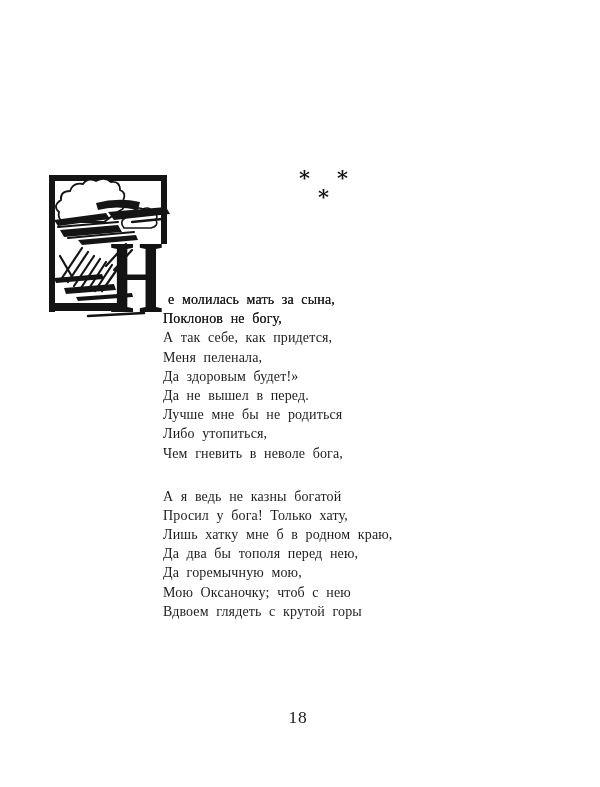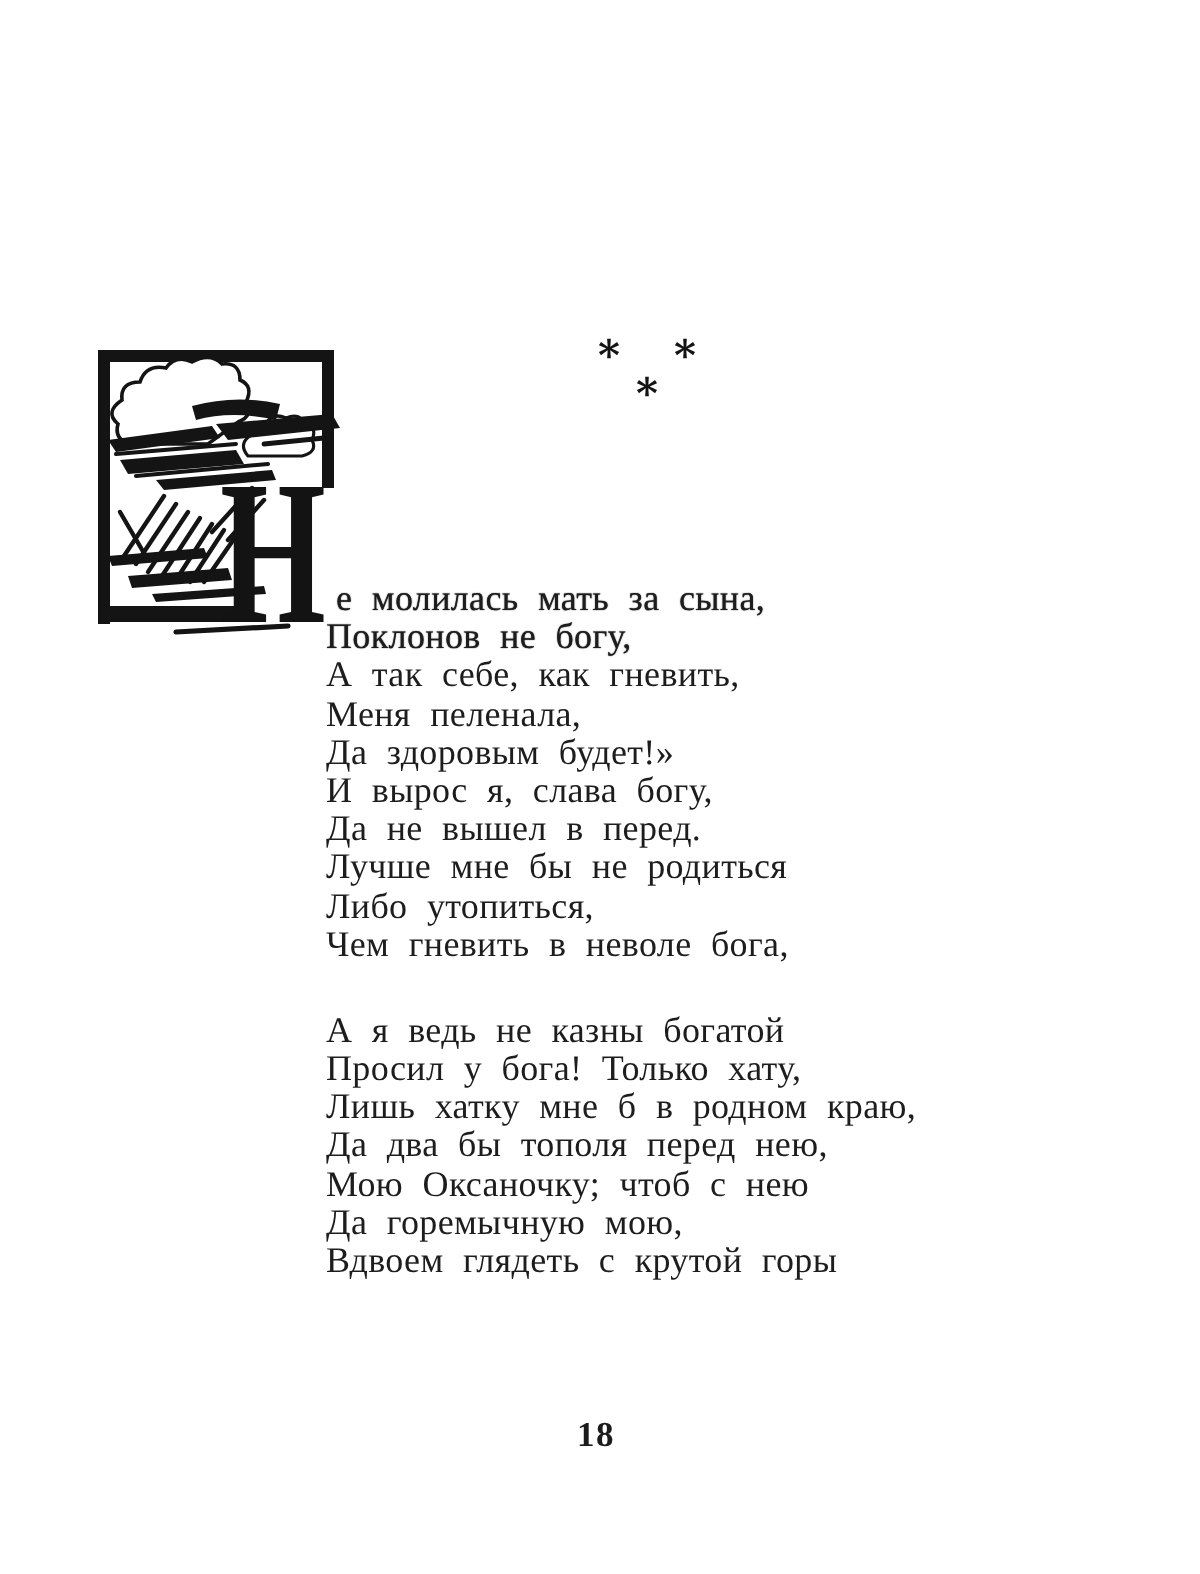--- a/index.html
+++ b/index.html
@@ -44,39 +44,39 @@
     color: #131313;
     transform: scaleX(0.66);
     transform-origin: 0 0;
     letter-spacing: 0;
   }
 
   
   .poem {
     position: absolute;
     left: 163px; top: 290px;
-    font-size: 18px;
+    font-size: 14px;
     line-height: 19.2px;
     letter-spacing: 0.01em;
     word-spacing: 0.28em;
     color: #1d1d1d;
     white-space: nowrap;
   }
   .stanza-2 { margin-top: 24px; }
   .poem-line { height: 19.2px; }
   .first-line { padding-left: 5px; }
   .ink-heavy { text-shadow: 0 0 0.6px #1a1a1a; }
 
   .page-number {
     position: absolute;
     left: 268px; top: 707px;
     width: 60px;
     text-align: center;
     font-size: 17.5px;
-    font-weight: 700;
+    font-weight: 400;
     letter-spacing: 0.04em;
     color: #1b1b1b;
   }
 </style>
 </head>
 <body>
 
 <div class="page">
 
   <div>
@@ -122,35 +122,34 @@
     <path d="M28 127 L84 123 L85 127 L30 131 Z" fill="#141414"></path>
     <path d="M40 146 L96 143" stroke="#141414" stroke-width="2.6" stroke-linecap="round"></path>
   </svg>
 
   <div class="dropcap">Н</div>
 
   <div class="poem">
     <div class="stanza">
       <div class="poem-line first-line ink-heavy">е молилась мать за сына,</div>
       <div class="poem-line ink-heavy">Поклонов не богу,</div>
-      <div class="poem-line">А так себе, как гневить,</div>
+      <div class="poem-line">А так себе, как придется,</div>
       <div class="poem-line">Меня пеленала,</div>
       <div class="poem-line">Да здоровым будет!»</div>
-      <div class="poem-line">И вырос я, слава богу,</div>
       <div class="poem-line">Да не вышел в перед.</div>
       <div class="poem-line">Лучше мне бы не родиться</div>
       <div class="poem-line">Либо утопиться,</div>
       <div class="poem-line">Чем гневить в неволе бога,</div>
     </div>
     <div class="stanza stanza-2">
       <div class="poem-line">А я ведь не казны богатой</div>
       <div class="poem-line">Просил у бога! Только хату,</div>
       <div class="poem-line">Лишь хатку мне б в родном краю,</div>
       <div class="poem-line">Да два бы тополя перед нею,</div>
+      <div class="poem-line">Да горемычную мою,</div>
       <div class="poem-line">Мою Оксаночку; чтоб с нею</div>
-      <div class="poem-line">Да горемычную мою,</div>
       <div class="poem-line">Вдвоем глядеть с крутой горы</div>
     </div>
   </div>
 
   <div class="page-number">18</div>
 
 </div>
 
 </body></html>

